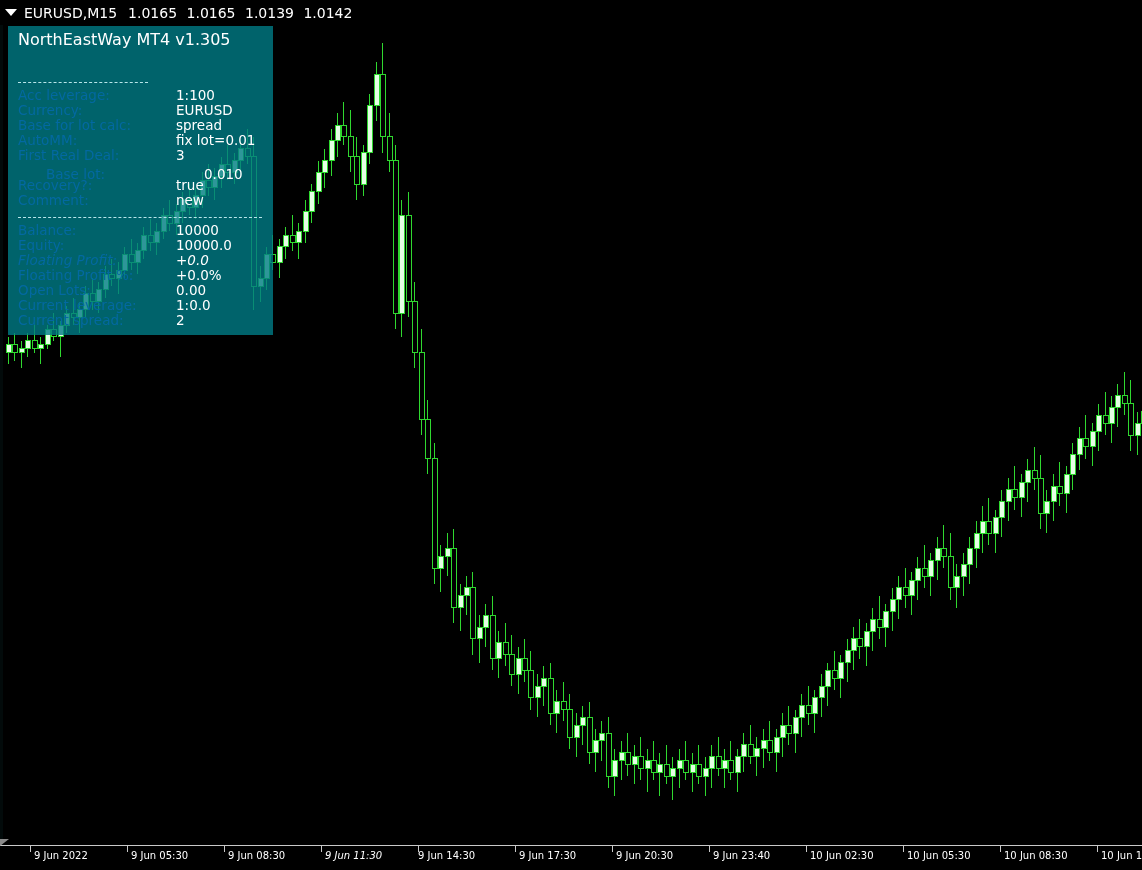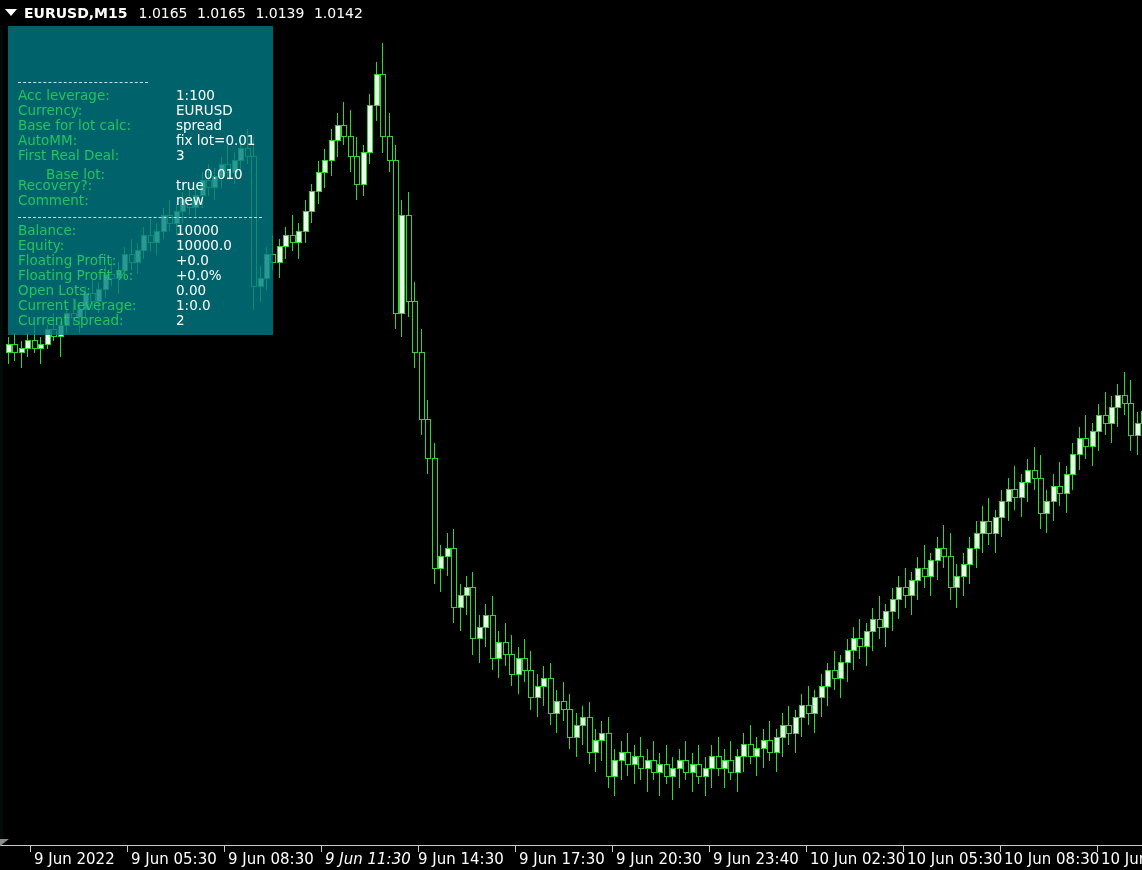--- a/index.html
+++ b/index.html
@@ -43,21 +43,20 @@
     margin-right: 7px;
     border-left: 6px solid transparent;
     border-right: 6px solid transparent;
     border-top: 7px solid #ffffff;
     flex: 0 0 auto;
   }
   .title-symbol {
     color: #ffffff;
     font-size: 14px;
     letter-spacing: 0px;
-    font-weight: bold;
   }
   .title-ohlc {
     color: #ffffff;
     font-size: 14px;
     margin-left: 11px;
     text-align: right;
   }
   .title-ohlc span { margin-right: 5px; }
 
   
@@ -124,21 +123,21 @@
     width: 252px;
     height: 15px;
     line-height: 15px;
     white-space: nowrap;
     font-size: 13.5px;
   }
   .prow .k {
     position: absolute;
     left: 0;
     top: 0;
-    color: #22c55e;
+    color: #0369a1;
   }
   .prow .v {
     position: absolute;
     left: 158px;
     top: 0;
     color: #ffffff;
   }
 
   
   .axis {
@@ -162,21 +161,21 @@
     position: absolute;
     top: 0;
     width: 1px;
     height: 7px;
     background: #c9c9c9;
   }
   .axis-label {
     position: absolute;
     top: 5px;
     color: #ffffff;
-    font-size: 15px;
+    font-size: 10px;
     white-space: nowrap;
   }
   .scroll-marker {
     position: absolute;
     left: 0;
     top: 839px;
     width: 0; height: 0;
     border-left: 9px solid #8a8a8a;
     border-bottom: 7px solid transparent;
     z-index: 36;
@@ -982,20 +981,21 @@
         </g>
         <g>
           <line x1="1266.25" x2="1266.25" y1="559.0731707317088" y2="602.2146341463382" stroke="#2fd82f" stroke-width="1" shape-rendering="crispEdges"></line>
           <rect x="1264.25" y="582.6048780487794" width="5" height="7.843902439023623" fill="#000000" stroke="#2fd82f" stroke-width="1" shape-rendering="crispEdges"></rect>
         </g>
       </svg>
   </div>
   <div class="left-edge"></div>
 
   <div class="info-panel">
+    <div class="panel-title">NorthEastWay MT4 v1.305</div>
 
     <div class="panel-hr hr1"></div>
     <div class="panel-hr hr2"></div>
 
     <div class="rows" id="panel-rows">
         <div class="prow" style="top: 62px;">
           <span class="k">Acc leverage:</span>
           <span class="v">1:100</span>
         </div>
         <div class="prow" style="top: 77px;">
@@ -1027,21 +1027,21 @@
           <span class="v">new</span>
         </div>
         <div class="prow" style="top: 197px;">
           <span class="k">Balance:</span>
           <span class="v">10000</span>
         </div>
         <div class="prow" style="top: 212px;">
           <span class="k">Equity:</span>
           <span class="v">10000.0</span>
         </div>
-        <div class="prow" style="top: 227px;">
+        <div class="prow" style="top: 227px; font-style: italic;">
           <span class="k">Floating Profit:</span>
           <span class="v">+0.0</span>
         </div>
         <div class="prow" style="top: 242px;">
           <span class="k">Floating Profit %:</span>
           <span class="v">+0.0%</span>
         </div>
         <div class="prow" style="top: 257px;">
           <span class="k">Open Lots:</span>
           <span class="v">0.00</span>

